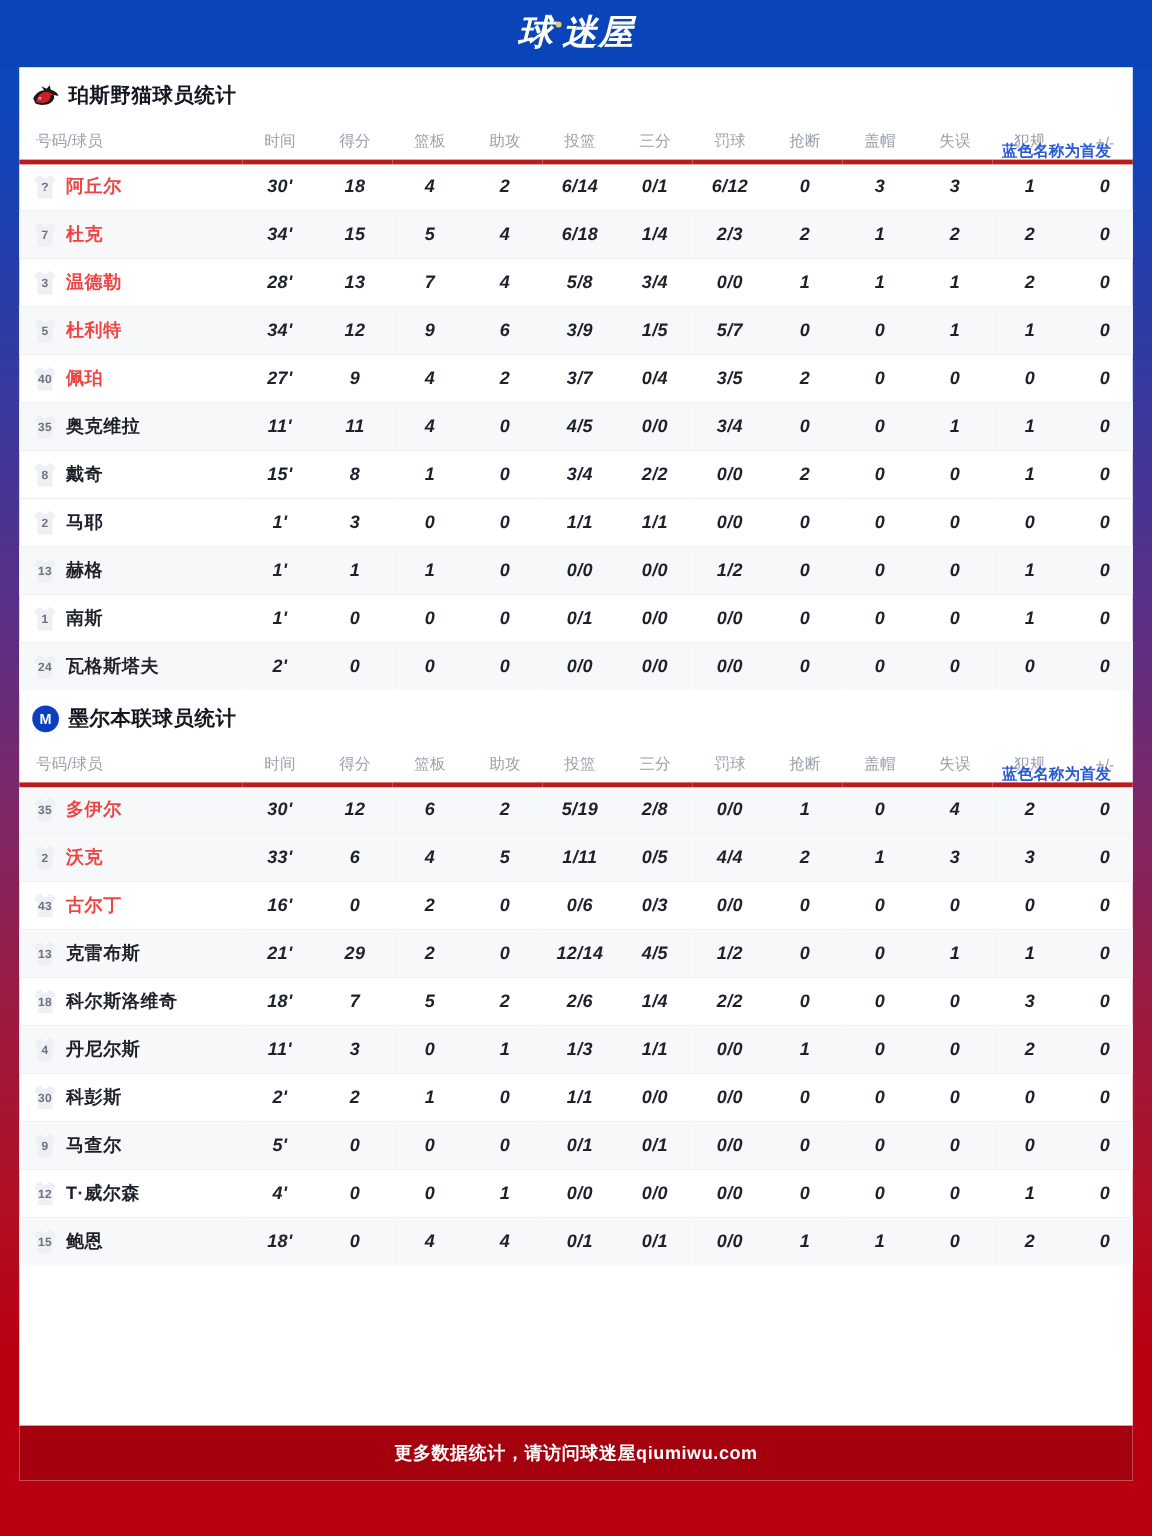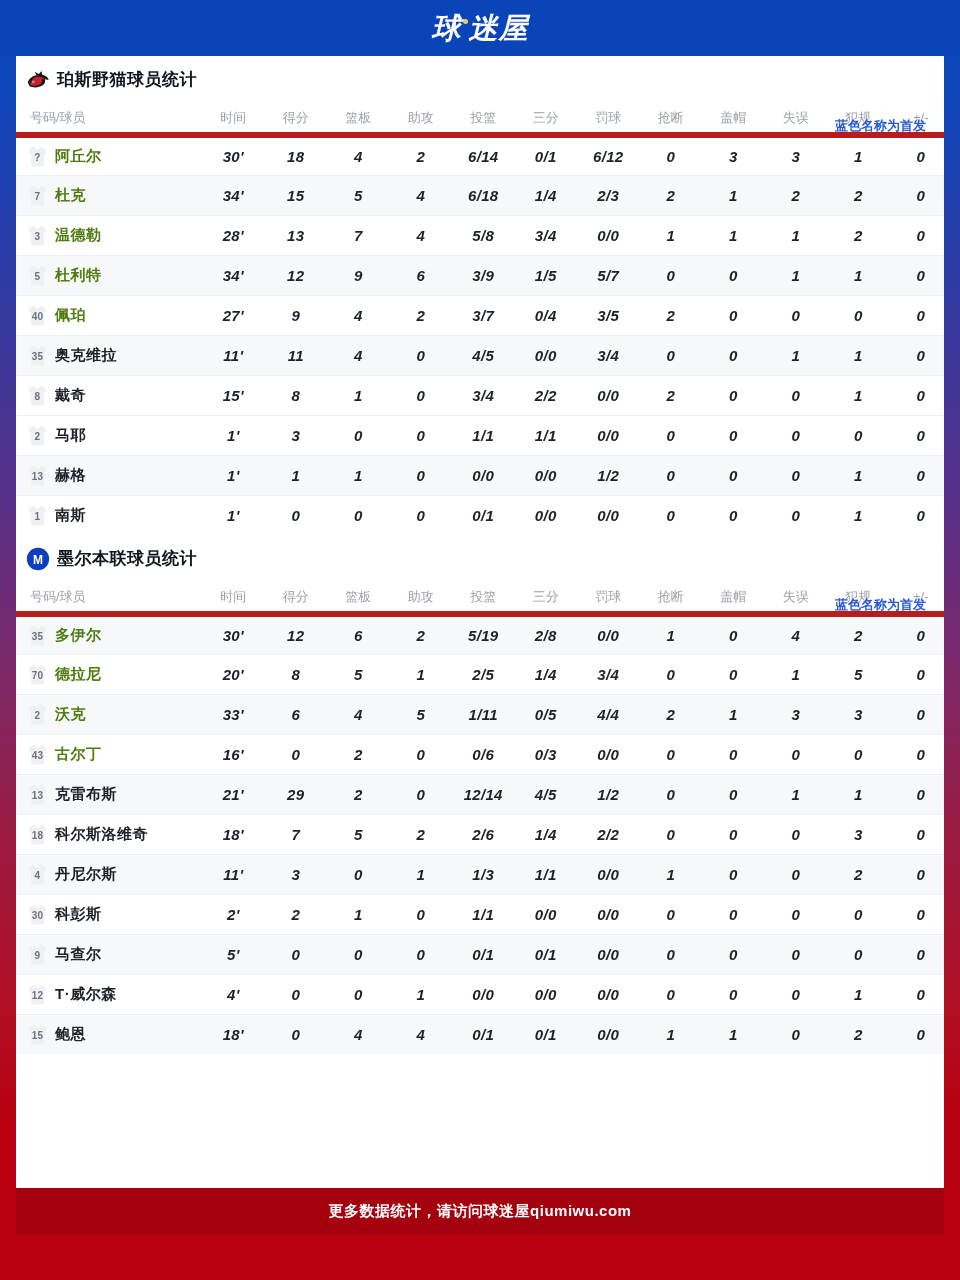--- a/index.html
+++ b/index.html
@@ -104,21 +104,21 @@
     border-collapse: collapse;
     table-layout: fixed;
   }
   table.stats th {
     font-size: 13px;
     font-weight: normal;
     color: #9aa0ab;
     height: 32px;
     vertical-align: middle;
     text-align: center;
-    border-bottom: 6px solid #b91c1c;
+    border-bottom: 4px solid #b91c1c;
     font-style: normal;
   }
   table.stats th.c-player {
     text-align: left;
     padding-left: 14px;
   }
   table.stats td {
     height: 40px;
     font-size: 15px;
     color: #1d2129;
@@ -161,21 +161,21 @@
     line-height: 1;
     padding-top: 3px;
   }
   .pname {
     font-size: 15px;
     font-weight: bold;
     color: #1d2129;
     font-style: normal;
     letter-spacing: 0.5px;
   }
-  .pname.starter { color: #4d7c0f; }
+  .pname.starter { color: #ef4444; }
 
   
   col.w-player { width: 186px; }
   col.w-stat   { width: 62.5px; }
 
   
   .footer {
     position: absolute;
     left: 0;
     bottom: 0;
@@ -496,20 +496,45 @@
             <td>0</td>
             <td>0/1</td>
             <td>0/0</td>
             <td>0/0</td>
             <td>0</td>
             <td>0</td>
             <td>0</td>
             <td>1</td>
             <td>0</td>
           </tr>
+          <tr class="alt">
+            <td class="c-player">
+              <div class="player-cell">
+                <span class="jersey">
+                  <svg viewBox="0 0 19 21" xmlns="http://www.w3.org/2000/svg">
+                    <path d="M6.6 0.6 L2 2.6 L0.6 6.4 L2.9 7.4 L3.3 20.4 L15.7 20.4 L16.1 7.4 L18.4 6.4 L17 2.6 L12.4 0.6 C12.4 2.6 11.2 3.6 9.5 3.6 C7.8 3.6 6.6 2.6 6.6 0.6 Z" fill="#eef0f3"></path>
+                  </svg>
+                  <span>24</span>
+                </span>
+                <span class="pname">瓦格斯塔夫</span>
+              </div>
+            </td>
+            <td>2'</td>
+            <td>0</td>
+            <td>0</td>
+            <td>0</td>
+            <td>0/0</td>
+            <td>0/0</td>
+            <td>0/0</td>
+            <td>0</td>
+            <td>0</td>
+            <td>0</td>
+            <td>0</td>
+            <td>0</td>
+          </tr>
         </tbody>
       </table>
       <div class="section-head">
         <div class="title-wrap">
           <span>
             <svg class="logo" viewBox="0 0 28 28" xmlns="http://www.w3.org/2000/svg">
               <circle cx="14" cy="14" r="13" fill="#0b3fbe"></circle>
               <text x="14" y="19.5" text-anchor="middle" font-family="Liberation Sans, sans-serif" font-size="14" font-weight="bold" fill="#ffffff">M</text>
             </svg>
           </span>
@@ -569,45 +594,20 @@
             <td>2</td>
             <td>5/19</td>
             <td>2/8</td>
             <td>0/0</td>
             <td>1</td>
             <td>0</td>
             <td>4</td>
             <td>2</td>
             <td>0</td>
           </tr>
-          <tr>
-            <td class="c-player">
-              <div class="player-cell">
-                <span class="jersey">
-                  <svg viewBox="0 0 19 21" xmlns="http://www.w3.org/2000/svg">
-                    <path d="M6.6 0.6 L2 2.6 L0.6 6.4 L2.9 7.4 L3.3 20.4 L15.7 20.4 L16.1 7.4 L18.4 6.4 L17 2.6 L12.4 0.6 C12.4 2.6 11.2 3.6 9.5 3.6 C7.8 3.6 6.6 2.6 6.6 0.6 Z" fill="#eef0f3"></path>
-                  </svg>
-                  <span>70</span>
-                </span>
-                <span class="pname starter">德拉尼</span>
-              </div>
-            </td>
-            <td>20'</td>
-            <td>8</td>
-            <td>5</td>
-            <td>1</td>
-            <td>2/5</td>
-            <td>1/4</td>
-            <td>3/4</td>
-            <td>0</td>
-            <td>0</td>
-            <td>1</td>
-            <td>5</td>
-            <td>0</td>
-          </tr>
           <tr class="alt">
             <td class="c-player">
               <div class="player-cell">
                 <span class="jersey">
                   <svg viewBox="0 0 19 21" xmlns="http://www.w3.org/2000/svg">
                     <path d="M6.6 0.6 L2 2.6 L0.6 6.4 L2.9 7.4 L3.3 20.4 L15.7 20.4 L16.1 7.4 L18.4 6.4 L17 2.6 L12.4 0.6 C12.4 2.6 11.2 3.6 9.5 3.6 C7.8 3.6 6.6 2.6 6.6 0.6 Z" fill="#eef0f3"></path>
                   </svg>
                   <span>2</span>
                 </span>
                 <span class="pname starter">沃克</span>

